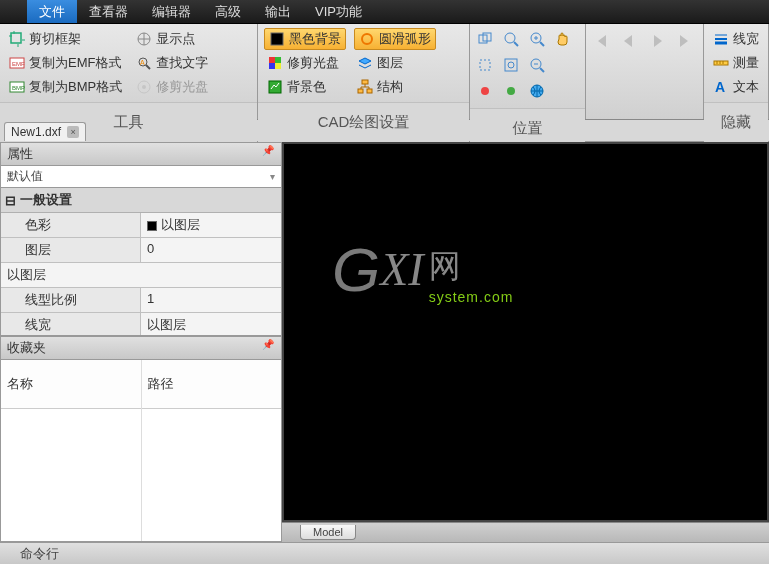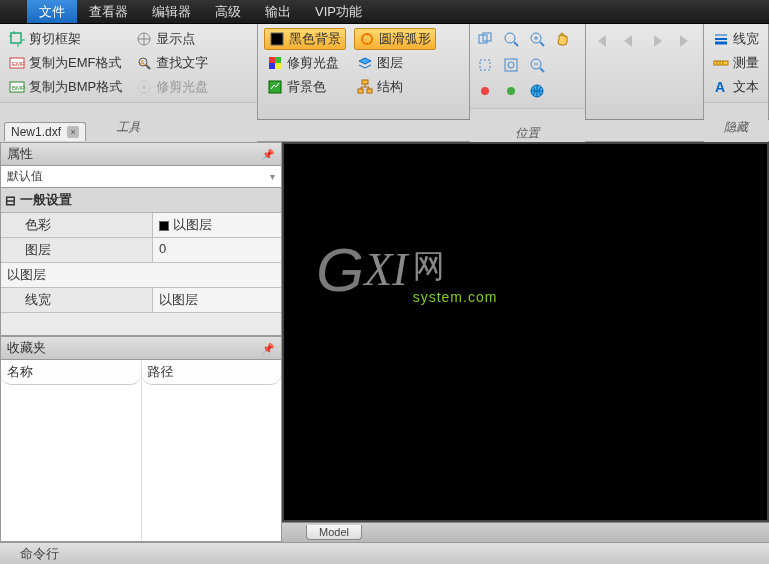--- a/index.html
+++ b/index.html
@@ -5,62 +5,62 @@
 * { box-sizing: border-box; margin: 0; padding: 0; font-family: "Microsoft YaHei", SimSun, sans-serif; }
 body { width: 769px; height: 564px; overflow: hidden; background: #444; font-size: 12px; }
 
 .menubar { height: 24px; background: linear-gradient(#333, #1a1a1a); display: flex; align-items: stretch; border-bottom: 1px solid #000; }
 .menu-item { padding: 4px 12px; color: #ddd; font-size: 13px; cursor: pointer; display: flex; align-items: center; }
 .menu-item.active { background: linear-gradient(#3a8de0, #1a6bc0); color: #fff; margin-left: 27px; }
 
 .ribbon { height: 96px; background: linear-gradient(#e8e8e8, #d0d0d0); display: flex; border-bottom: 1px solid #888; }
 .ribbon-group { border-right: 1px solid #999; display: flex; flex-direction: column; }
 .ribbon-group-body { flex: 1; display: flex; padding: 2px; }
-.ribbon-group-label { text-align: center; font-size: 12px; color: #555; padding: 16px 0; background: #d8d8d8; border-top: 1px solid #c0c0c0; font-style: italic; }
+.ribbon-group-label { text-align: center; font-size: 15px; color: #555; padding: 10px 0; background: #d8d8d8; border-top: 1px solid #c0c0c0; }
 .rcol { display: flex; flex-direction: column; gap: 2px; padding: 2px 4px; justify-content: flex-start; }
 .rbtn { display: flex; align-items: center; gap: 4px; padding: 2px 3px; font-size: 13px; color: #333; cursor: pointer; border-radius: 2px; white-space: nowrap; }
 .rbtn.hl { background: linear-gradient(#ffd76e, #f7b133); border: 1px solid #c88a1f; padding: 1px 4px; text-align: right; }
 .rbtn.dim { color: #999; }
 .ricon { width: 16px; height: 16px; display: inline-flex; align-items: center; justify-content: center; font-size: 12px; }
 .ricon-only { width: 22px; height: 22px; display: inline-flex; align-items: center; justify-content: center; cursor: pointer; border-radius: 2px; }
 .ricon-only.dim svg, .rbtn.dim .ricon svg { opacity: 0.4; }
 .icon-grid { display: grid; grid-template-columns: repeat(4, 24px); grid-template-rows: repeat(3, 24px); gap: 2px; padding: 2px; }
 
 .doc-tabs { height: 22px; background: #d8d8d8; display: flex; align-items: end; padding: 0 4px; border-bottom: 1px solid #999; }
 .doc-tab { background: #f0f0f0; border: 1px solid #999; border-bottom: none; padding: 2px 6px; font-size: 12px; color: #333; display: flex; align-items: center; gap: 6px; border-radius: 3px 3px 0 0; }
 .doc-tab .close { width: 12px; height: 12px; background: #bbb; border-radius: 2px; display: flex; align-items: center; justify-content: center; font-size: 9px; color: #555; cursor: pointer; }
 
 .workspace { display: flex; height: 400px; }
 .panels { width: 282px; display: flex; flex-direction: column; }
-.panel-header { background: linear-gradient(#e0e0e0, #c8c8c8); border: 1px solid #999; padding: 2px 6px; font-size: 13px; color: #333; display: flex; justify-content: space-between; align-items: center; }
+.panel-header { background: linear-gradient(#e0e0e0, #c8c8c8); border: 1px solid #999; padding: 2px 6px; font-size: 13px; color: #333; display: flex; justify-content: space-between; align-items: flex-start; }
 .panel-header .pin { font-size: 10px; color: #666; }
 .dropdown { background: #fff; border: 1px solid #999; border-top: none; padding: 2px 6px; font-size: 12px; display: flex; justify-content: space-between; align-items: center; color: #444; }
 .dropdown .dd { color: #888; font-size: 10px; }
 
 .prop-grid { background: #eaeaea; border: 1px solid #999; border-top: none; height: 148px; overflow-y: scroll; }
 .prop-row { display: flex; border-bottom: 1px solid #c0c0c0; font-size: 13px; }
-.prop-key { width: 152px; padding: 3px 6px 3px 24px; border-right: 1px solid #c0c0c0; color: #333; background: #e8e8e8; }
+.prop-key { width: 140px; padding: 3px 6px 3px 24px; border-right: 1px solid #c0c0c0; color: #333; background: #e8e8e8; }
 .prop-val { flex: 1; padding: 3px 6px; color: #333; background: #f4f4f4; }
 .prop-section { background: #d8d8d8; padding: 3px 4px; font-size: 13px; font-weight: bold; color: #333; border-bottom: 1px solid #b0b0b0; display: flex; align-items: center; gap: 4px; }
 .swatch { display: inline-block; width: 10px; height: 10px; background: #000; border: 1px solid #666; margin-right: 4px; vertical-align: middle; }
 
 .fav-body { flex: 1; background: #fff; border: 1px solid #999; border-top: none; display: flex; }
 .fav-col { flex: 1; border-right: 1px solid #ddd; }
-.fav-col-head { padding: 3px 6px; font-size: 13px; color: #333; border-bottom: 1px solid #ccc; background: #fdfdfd; border-radius: 10px; }
+.fav-col-head { padding: 15px 6px; font-size: 13px; color: #333; border-bottom: 1px solid #ccc; background: #fdfdfd; }
 
 .canvas-wrap { flex: 1; position: relative; background: #444; display: flex; flex-direction: column; }
 .canvas { flex: 1; background: #000; position: relative; margin: 2px; }
-.wm { position: absolute; top: 90px; left: 32px; color: #666; font-family: Georgia, serif; }
+.wm { position: absolute; top: 90px; left: 48px; color: #666; font-family: Georgia, serif; }
 .wm-g { font-size: 62px; font-style: italic; color: #7a7a7a; display: inline-block; vertical-align: middle; }
 .wm-txt { display: inline-block; vertical-align: bottom; margin-left: 2px; }
 .wm-cn { font-size: 32px; color: #888; font-family: SimHei, sans-serif; letter-spacing: 10px; }
 .wm-en { font-size: 14px; color: #84cc16; letter-spacing: 1px; }
 .wm-xi { font-size: 46px; color: #888; font-style: italic; font-family: Georgia, serif; display: inline-block; vertical-align: middle; }
 
-.model-tabs { height: 20px; background: linear-gradient(#d0d0d0,#b8b8b8); display: flex; align-items: center; padding-left: 24px; border-top: 1px solid #888; }
+.model-tabs { height: 20px; background: linear-gradient(#d0d0d0,#b8b8b8); display: flex; align-items: center; padding-left: 18px; border-top: 1px solid #888; }
 .model-tab { background: linear-gradient(#f8f8f8,#ddd); border: 1px solid #888; border-radius: 0 0 4px 4px; border-top: none; padding: 1px 12px; font-size: 11px; color: #444; }
 
 .cmdline { height: 22px; background: linear-gradient(#e0e0e0,#c8c8c8); border-top: 1px solid #999; padding: 2px 20px; font-size: 13px; color: #444; display: flex; align-items: center; }
 
 ::-webkit-scrollbar { width: 16px; background: #e0e0e0; }
 ::-webkit-scrollbar-thumb { background: #c0c0c0; border: 1px solid #999; }
 ::-webkit-scrollbar-button { background: #d0d0d0; border: 1px solid #999; height: 16px; }
 </style>
 </head>
 <body>
@@ -198,20 +198,21 @@
                 <rect x="5" y="1" width="6" height="4" fill="#fb4" stroke="#a60"></rect>
                 <rect x="1" y="10" width="5" height="4" fill="#fb4" stroke="#a60"></rect>
                 <rect x="10" y="10" width="5" height="4" fill="#fb4" stroke="#a60"></rect>
                 <path d="M8 5v3M8 8h-4v2M8 8h4v2" stroke="#a60" fill="none"></path>
               </svg>
             </span>
           <span>结构</span>
         </div>
       </div>
     </div>
+    <div class="ribbon-group-label">CAD绘图设置</div>
   </div>
 
   <div class="ribbon-group" style="width:116px">
     <div class="ribbon-group-body">
       <div class="icon-grid">
         <span class="ricon-only">
             <svg width="16" height="16">
               <rect x="2" y="4" width="8" height="8" fill="none" stroke="#48c"></rect>
               <rect x="6" y="2" width="8" height="8" fill="none" stroke="#48c"></rect>
             </svg>
@@ -368,20 +369,24 @@
       <div class="prop-row">
         <div class="prop-key">色彩</div>
         <div class="prop-val"><span class="swatch"></span><span>以图层</span></div>
       </div>
       <div class="prop-row">
         <div class="prop-key">图层</div>
         <div class="prop-val">0</div>
       </div>
       <div class="prop-row">
         <div class="prop-val">以图层</div>
+      </div>
+      <div class="prop-row">
+        <div class="prop-key">线型比例</div>
+        <div class="prop-val">1</div>
       </div>
       <div class="prop-row">
         <div class="prop-key">线宽</div>
         <div class="prop-val">以图层</div>
       </div>
     </div>
 
     <div class="panel-header">
       <span>收藏夹</span>
       <span class="pin">📌</span>

